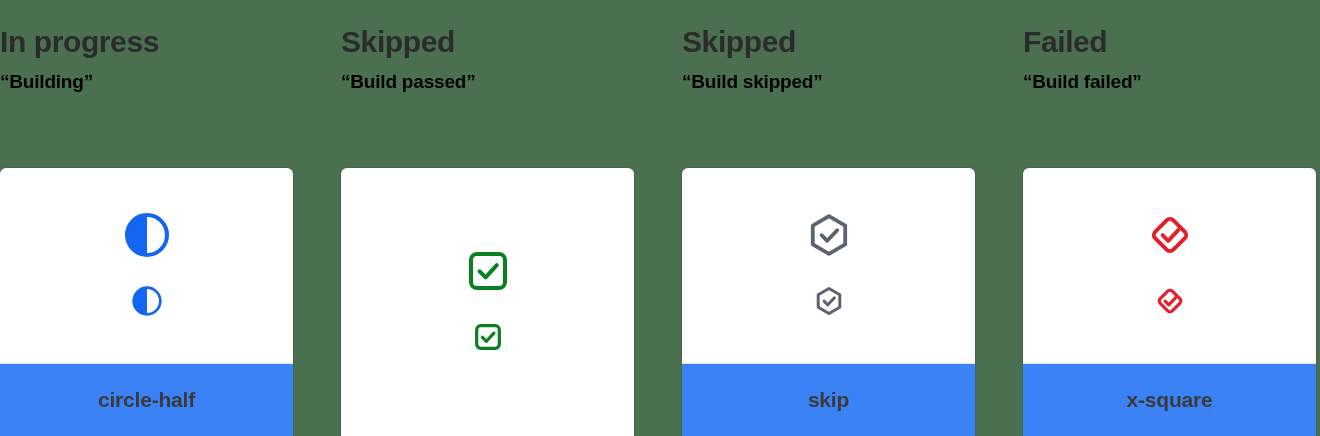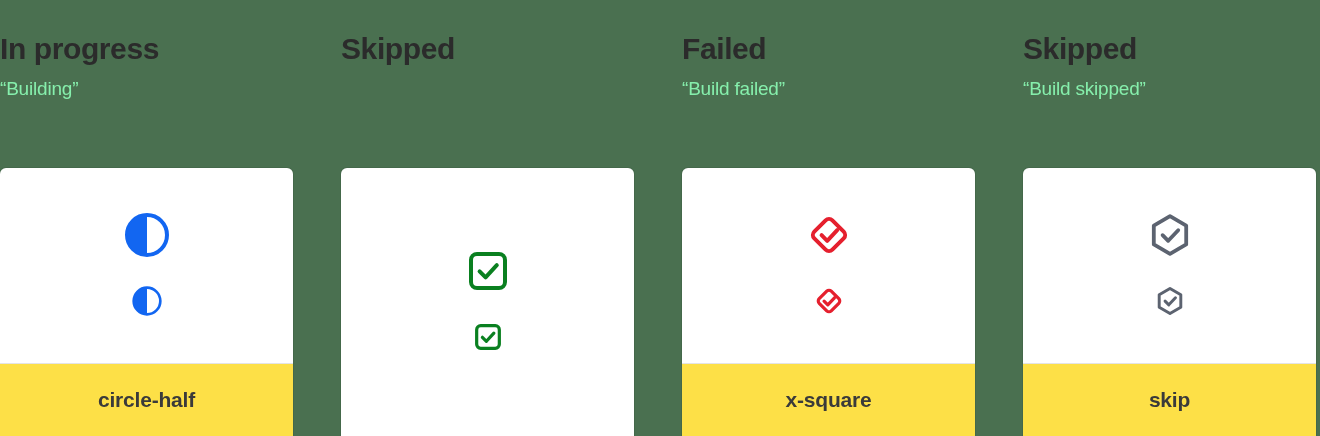--- a/index.html
+++ b/index.html
@@ -20,35 +20,35 @@
     display: grid;
     grid-template-columns: repeat(4, 293px);
     column-gap: 48px;
   }
   .column {
     position: relative;
     display: flex;
     flex-direction: column;
   }
   .col-head {
-    padding-top: 33px;
+    padding-top: 26px;
   }
   .col-title {
     font-size: 30px;
     font-weight: bold;
     color: #2b2b2b;
     letter-spacing: -0.4px;
     line-height: 1.05;
     margin: 0;
     white-space: nowrap;
   }
   .col-sub {
     font-size: 19px;
-    font-weight: normal;
-    color: #86efac;
+    font-weight: bold;
+    color: #000000;
     letter-spacing: -0.2px;
     line-height: 1.05;
     margin: 14px 0 0 0;
     white-space: nowrap;
   }
   .card {
     position: absolute;
     top: 168px;
     left: 0;
     width: 293px;
@@ -74,21 +74,21 @@
     height: 48px;
     display: block;
   }
   .icon-small {
     width: 32px;
     height: 32px;
     display: block;
   }
   .card-footer {
     height: 72px;
-    background: #fde047;
+    background: #3b82f6;
     border-top: 1px solid #e4e4e4;
     display: flex;
     align-items: center;
     justify-content: center;
   }
   .card-label {
     font-size: 21px;
     font-weight: bold;
     color: #3a3a3a;
     letter-spacing: -0.2px;
@@ -117,31 +117,54 @@
       </div>
       <div class="card-footer">
         <span class="card-label">circle-half</span>
       </div>
     </div>
   </div>
 
   <div class="column">
     <div class="col-head">
       <div class="col-title">Skipped</div>
+      <div class="col-sub">“Build passed”</div>
     </div>
     <div class="card">
       <div class="card-body">
         <svg class="icon-large" viewBox="0 0 24 24" fill="none" stroke="#0a8020" stroke-width="2" stroke-linecap="round" stroke-linejoin="round">
           <rect x="3.5" y="3.5" width="17" height="17" rx="3"></rect>
           <path d="M7.8 12.2 L10.8 15.2 L16.4 9.1"></path>
         </svg>
         <svg class="icon-small" viewBox="0 0 24 24" fill="none" stroke="#0a8020" stroke-width="2.4" stroke-linecap="round" stroke-linejoin="round">
           <rect x="3.5" y="3.5" width="17" height="17" rx="3"></rect>
           <path d="M7.8 12.2 L10.8 15.2 L16.4 9.1"></path>
         </svg>
+      </div>
+    </div>
+  </div>
+
+  <div class="column">
+    <div class="col-head">
+      <div class="col-title">Skipped</div>
+      <div class="col-sub">“Build skipped”</div>
+    </div>
+    <div class="card">
+      <div class="card-body">
+        <svg class="icon-large" viewBox="0 0 24 24" fill="none" stroke="#5c6370" stroke-width="1.9" stroke-linecap="round" stroke-linejoin="round">
+          <path d="M12 2.6 L20.1 7.3 L20.1 16.7 L12 21.4 L3.9 16.7 L3.9 7.3 Z"></path>
+          <path d="M8.3 12.1 L11.1 14.9 L16.1 9.6"></path>
+        </svg>
+        <svg class="icon-small" viewBox="0 0 24 24" fill="none" stroke="#5c6370" stroke-width="2.2" stroke-linecap="round" stroke-linejoin="round">
+          <path d="M12 2.6 L20.1 7.3 L20.1 16.7 L12 21.4 L3.9 16.7 L3.9 7.3 Z"></path>
+          <path d="M8.3 12.1 L11.1 14.9 L16.1 9.6"></path>
+        </svg>
+      </div>
+      <div class="card-footer">
+        <span class="card-label">skip</span>
       </div>
     </div>
   </div>
 
   <div class="column">
     <div class="col-head">
       <div class="col-title">Failed</div>
       <div class="col-sub">“Build failed”</div>
     </div>
     <div class="card">
@@ -154,35 +177,13 @@
           <rect x="5.6" y="5.6" width="12.8" height="12.8" rx="2.4" transform="rotate(45 12 12)"></rect>
           <path d="M8.3 12.1 L11.1 14.9 L16.1 9.6"></path>
         </svg>
       </div>
       <div class="card-footer">
         <span class="card-label">x-square</span>
       </div>
     </div>
   </div>
 
-  <div class="column">
-    <div class="col-head">
-      <div class="col-title">Skipped</div>
-      <div class="col-sub">“Build skipped”</div>
-    </div>
-    <div class="card">
-      <div class="card-body">
-        <svg class="icon-large" viewBox="0 0 24 24" fill="none" stroke="#5c6370" stroke-width="1.9" stroke-linecap="round" stroke-linejoin="round">
-          <path d="M12 2.6 L20.1 7.3 L20.1 16.7 L12 21.4 L3.9 16.7 L3.9 7.3 Z"></path>
-          <path d="M8.3 12.1 L11.1 14.9 L16.1 9.6"></path>
-        </svg>
-        <svg class="icon-small" viewBox="0 0 24 24" fill="none" stroke="#5c6370" stroke-width="2.2" stroke-linecap="round" stroke-linejoin="round">
-          <path d="M12 2.6 L20.1 7.3 L20.1 16.7 L12 21.4 L3.9 16.7 L3.9 7.3 Z"></path>
-          <path d="M8.3 12.1 L11.1 14.9 L16.1 9.6"></path>
-        </svg>
-      </div>
-      <div class="card-footer">
-        <span class="card-label">skip</span>
-      </div>
-    </div>
-  </div>
-
 </div>
 
 </body></html>

